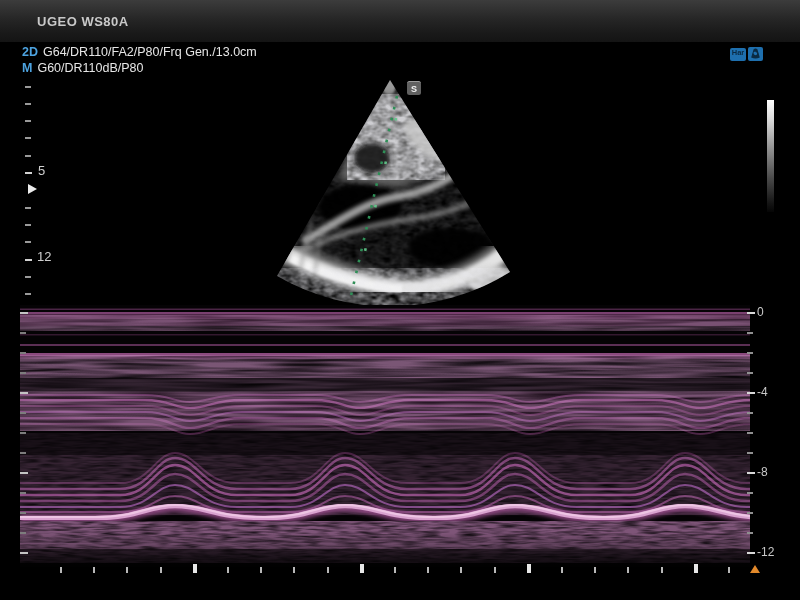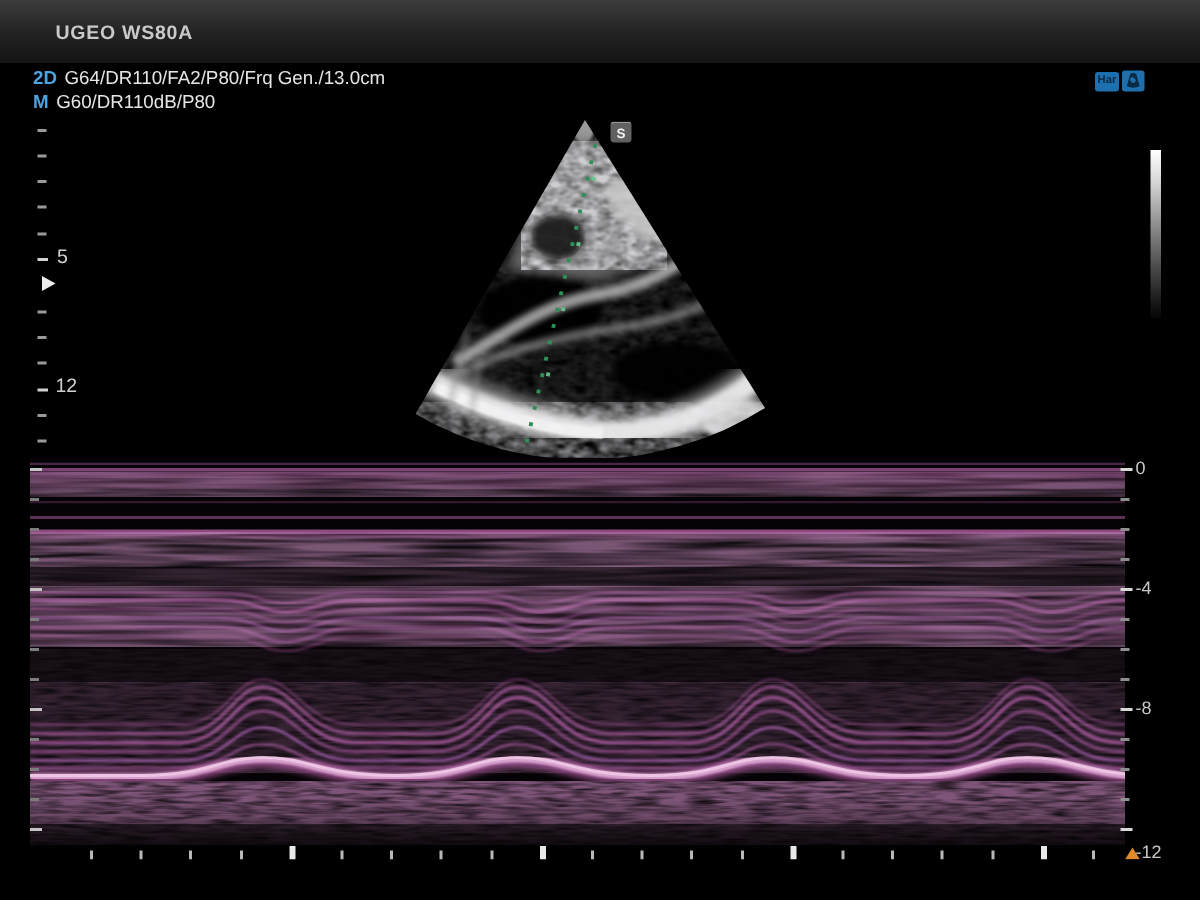--- a/index.html
+++ b/index.html
@@ -212,21 +212,21 @@
       <div style="position: absolute; left: 20px; top: 472.24px; width: 8px; height: 2px; background: rgb(196, 196, 196);"></div>
       <div style="position: absolute; left: 757px; top: 465.24px; font-size: 12px; color: rgb(200, 200, 200);">-8</div>
       <div style="position: absolute; left: 747px; top: 492.27px; width: 6px; height: 2px; background: rgb(143, 143, 143);"></div>
       <div style="position: absolute; left: 20px; top: 492.27px; width: 6px; height: 2px; background: rgb(125, 125, 125);"></div>
       <div style="position: absolute; left: 747px; top: 512.3px; width: 6px; height: 2px; background: rgb(143, 143, 143);"></div>
       <div style="position: absolute; left: 20px; top: 512.3px; width: 6px; height: 2px; background: rgb(125, 125, 125);"></div>
       <div style="position: absolute; left: 747px; top: 532.33px; width: 6px; height: 2px; background: rgb(143, 143, 143);"></div>
       <div style="position: absolute; left: 20px; top: 532.33px; width: 6px; height: 2px; background: rgb(125, 125, 125);"></div>
       <div style="position: absolute; left: 747px; top: 552.36px; width: 8px; height: 2px; background: rgb(216, 216, 216);"></div>
       <div style="position: absolute; left: 20px; top: 552.36px; width: 8px; height: 2px; background: rgb(196, 196, 196);"></div>
-      <div style="position: absolute; left: 757px; top: 545.36px; font-size: 12px; color: rgb(200, 200, 200); margin-top: 16px;">-12</div>
+      <div style="position: absolute; left: 757px; top: 545.36px; font-size: 12px; color: rgb(200, 200, 200);">-12</div>
       <div style="position: absolute; left: 59.5px; top: 567px; width: 2px; height: 8px; background: rgb(184, 184, 184);"></div>
       <div style="position: absolute; left: 92.9px; top: 567px; width: 2px; height: 8px; background: rgb(184, 184, 184);"></div>
       <div style="position: absolute; left: 126.3px; top: 567px; width: 2px; height: 8px; background: rgb(184, 184, 184);"></div>
       <div style="position: absolute; left: 159.7px; top: 567px; width: 2px; height: 8px; background: rgb(184, 184, 184);"></div>
       <div style="position: absolute; left: 193.1px; top: 564px; width: 4px; height: 11px; background: rgb(232, 232, 232);"></div>
       <div style="position: absolute; left: 226.5px; top: 567px; width: 2px; height: 8px; background: rgb(184, 184, 184);"></div>
       <div style="position: absolute; left: 259.9px; top: 567px; width: 2px; height: 8px; background: rgb(184, 184, 184);"></div>
       <div style="position: absolute; left: 293.3px; top: 567px; width: 2px; height: 8px; background: rgb(184, 184, 184);"></div>
       <div style="position: absolute; left: 326.7px; top: 567px; width: 2px; height: 8px; background: rgb(184, 184, 184);"></div>
       <div style="position: absolute; left: 360.1px; top: 564px; width: 4px; height: 11px; background: rgb(232, 232, 232);"></div>

